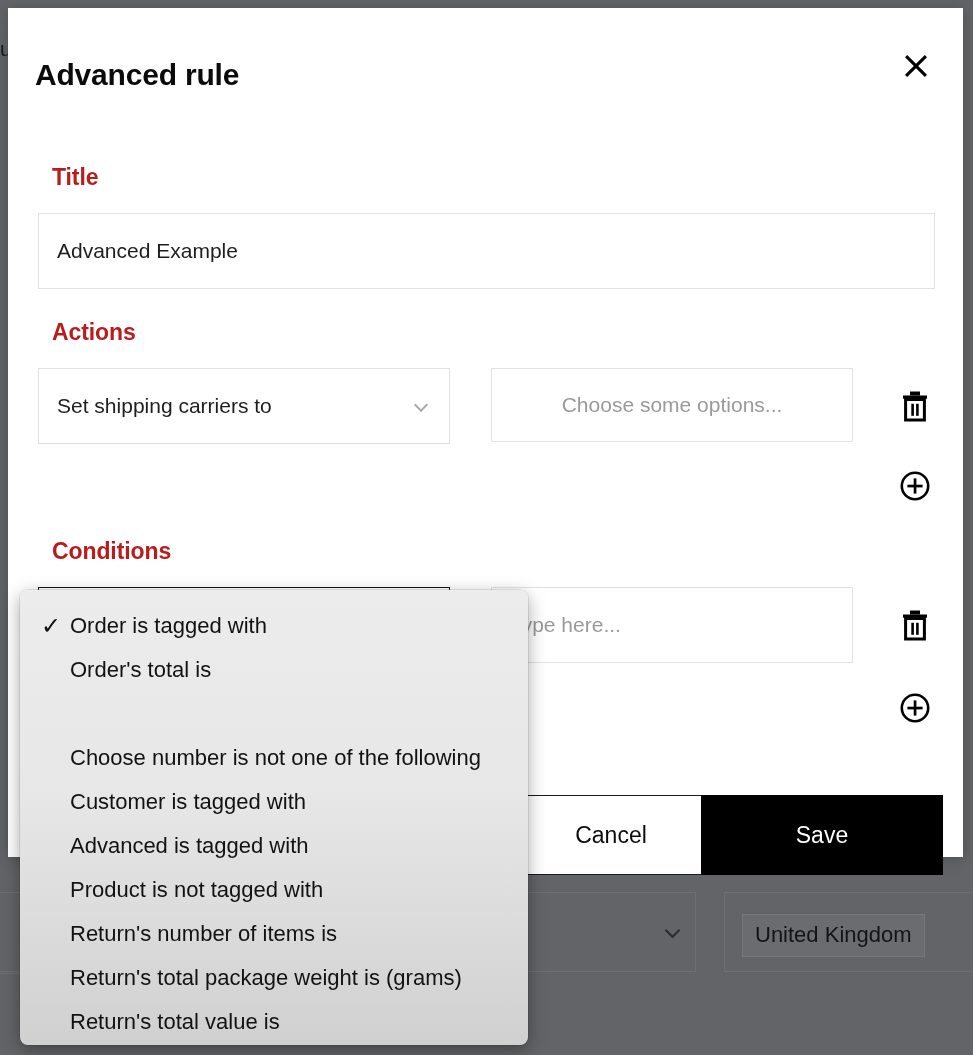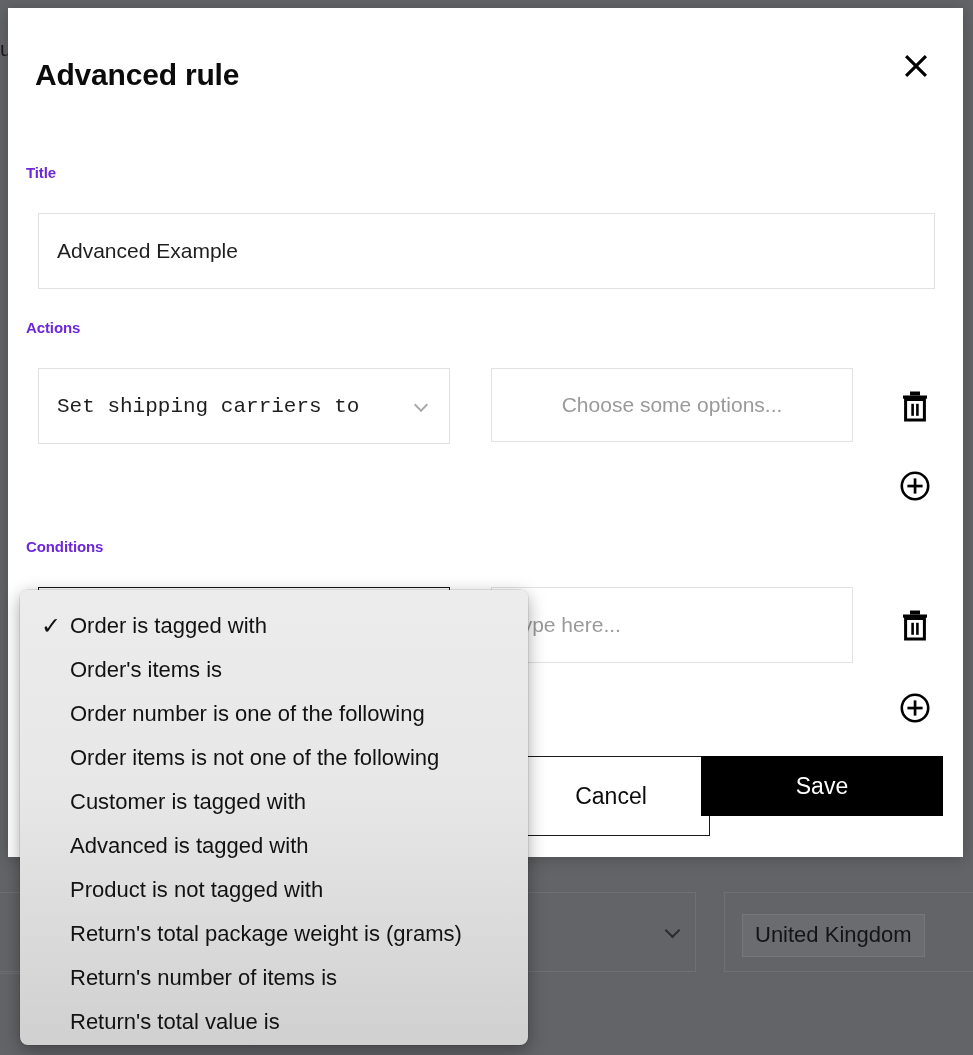--- a/index.html
+++ b/index.html
@@ -137,24 +137,24 @@
     align-items: center;
     justify-content: center;
     cursor: pointer;
     background: none;
     border: none;
     padding: 0;
   }
 
   .field-label {
     position: absolute;
-    left: 18px;
-    font-size: 15px;
+    left: 44px;
+    font-size: 23px;
     font-weight: bold;
-    color: #6d28d9;
+    color: #b91c1c;
     letter-spacing: -0.1px;
   }
   .lbl-title { top: 156px; }
   .lbl-actions { top: 311px; }
   .lbl-conditions { top: 530px; }
 
   .text-input {
     position: absolute;
     border: 1px solid #e2e2e3;
     background: #ffffff;
@@ -179,21 +179,21 @@
     border: 1px solid #e2e2e3;
     background: #ffffff;
     font-size: 21px;
     color: #1e1e1e;
     display: flex;
     align-items: center;
     padding: 0 18px;
     cursor: pointer;
   }
   .row-select.focused { border: 1px solid #161616; }
-  .row-select .sel-text { flex: 1; font-family: Liberation Mono, monospace; }
+  .row-select .sel-text { flex: 1; }
   .sel-chevron {
     position: relative;
     width: 14px;
     height: 14px;
     flex: 0 0 14px;
     margin-right: 2px;
   }
   .sel-chevron::before {
     content: "";
     position: absolute;
@@ -230,35 +230,36 @@
   .plus-cond    { left: 887px; top: 680px; }
 
   .footer-btn {
     position: absolute;
     font-family: "Liberation Sans", sans-serif;
     font-size: 23px;
     display: flex;
     align-items: center;
     justify-content: center;
     cursor: pointer;
+    margin-top: 39px;
   }
   .btn-cancel {
     left: 504px;
     top: 748px;
     width: 198px;
     height: 80px;
     background: #ffffff;
     color: #0b0b0b;
     border: 1px solid #1a1a1a;
   }
   .btn-save {
     left: 693px;
     top: 748px;
     width: 242px;
-    height: 60px;
+    height: 80px;
     background: #000000;
     color: #ffffff;
     border: 1px solid #000000;
   }
 
   
   .dropdown {
     position: absolute;
     left: 20px;
     top: 590px;
@@ -388,49 +389,48 @@
     <button class="footer-btn btn-save">Save</button>
   </div>
 
   <div class="dropdown" id="condition-dropdown">
       <div class="dd-item">
         <span class="dd-check">✓</span>
         <span>Order is tagged with</span>
       </div>
       <div class="dd-item">
         <span class="dd-check"></span>
-        <span>Order's items is</span>
-      </div>
-      <div class="dd-item">
-        <span class="dd-check"></span>
-        <span>Order number is one of the following</span>
-      </div>
-      <div class="dd-item">
-        <span class="dd-check"></span>
-        <span>Order items is not one of the following</span>
+        <span>Order's total is</span>
+      </div>
+      <div class="dd-item">
+        <span class="dd-check"></span>
+      </div>
+      <div class="dd-item">
+        <span class="dd-check"></span>
+        <span>Choose number is not one of the following</span>
       </div>
       <div class="dd-item">
         <span class="dd-check"></span>
         <span>Customer is tagged with</span>
       </div>
       <div class="dd-item">
         <span class="dd-check"></span>
         <span>Advanced is tagged with</span>
       </div>
       <div class="dd-item">
         <span class="dd-check"></span>
         <span>Product is not tagged with</span>
       </div>
       <div class="dd-item">
         <span class="dd-check"></span>
+        <span>Return's number of items is</span>
+      </div>
+      <div class="dd-item">
+        <span class="dd-check"></span>
         <span>Return's total package weight is (grams)</span>
       </div>
       <div class="dd-item">
         <span class="dd-check"></span>
-        <span>Return's number of items is</span>
-      </div>
-      <div class="dd-item">
-        <span class="dd-check"></span>
         <span>Return's total value is</span>
       </div>
     </div>
 
 </div>
 
 </body></html>

